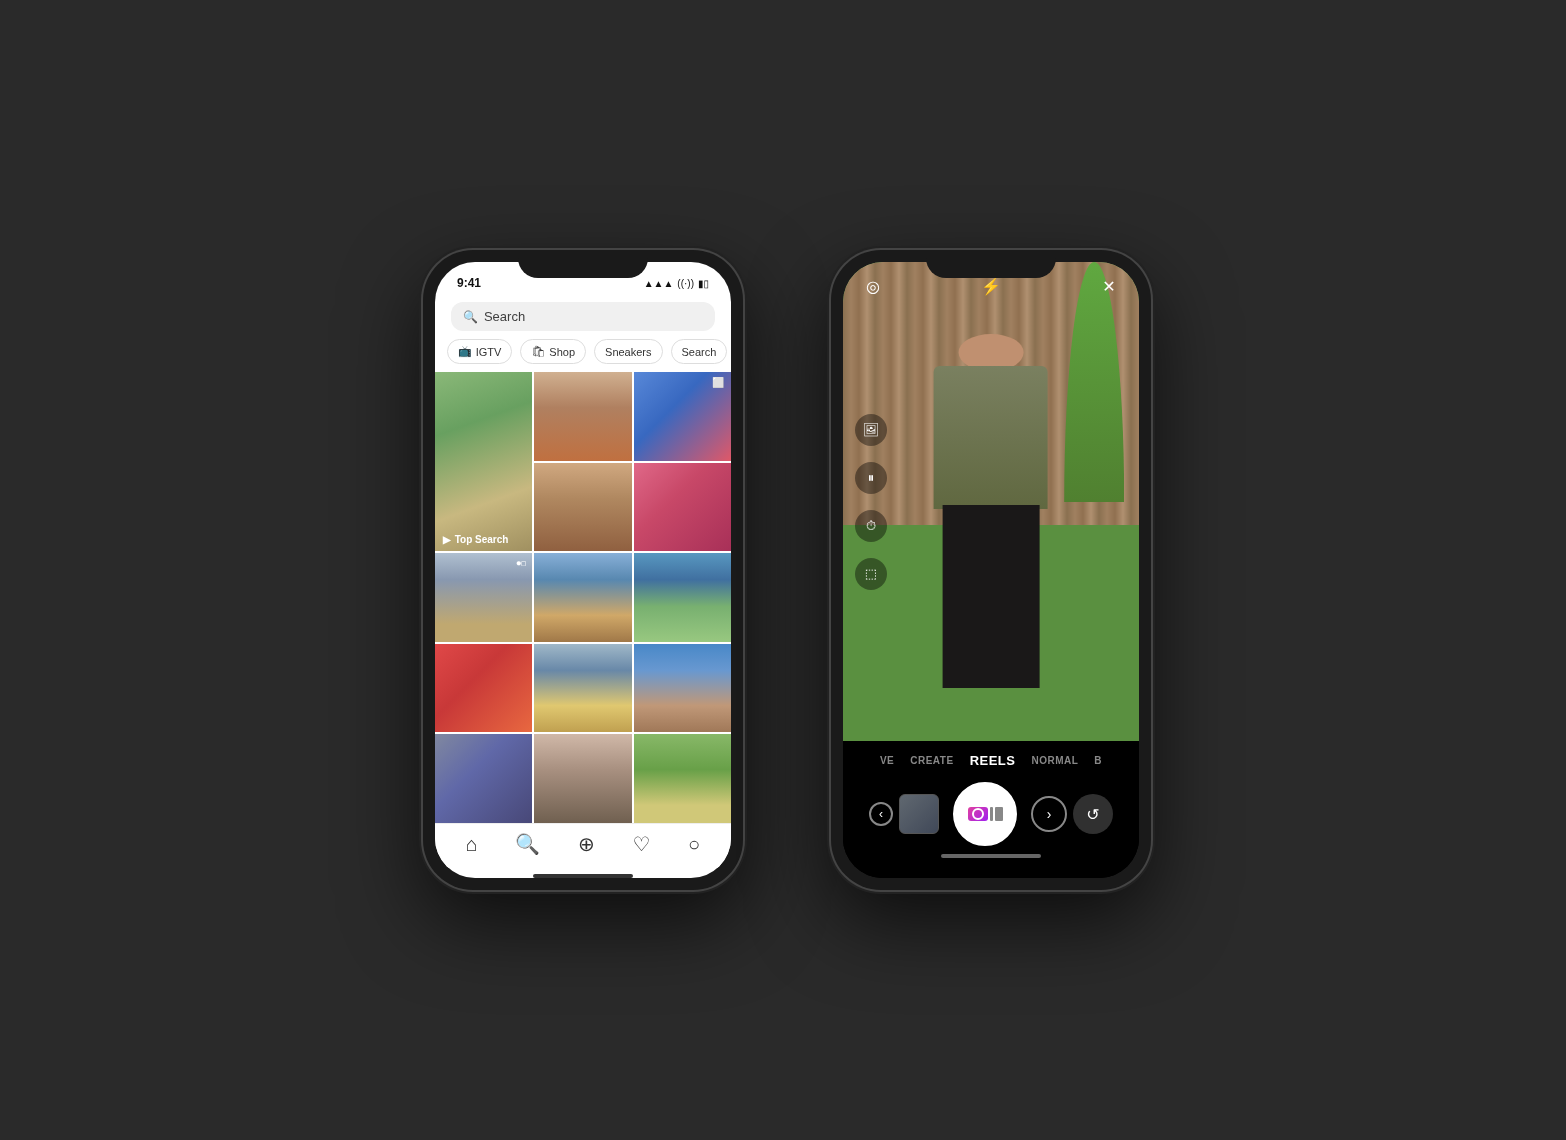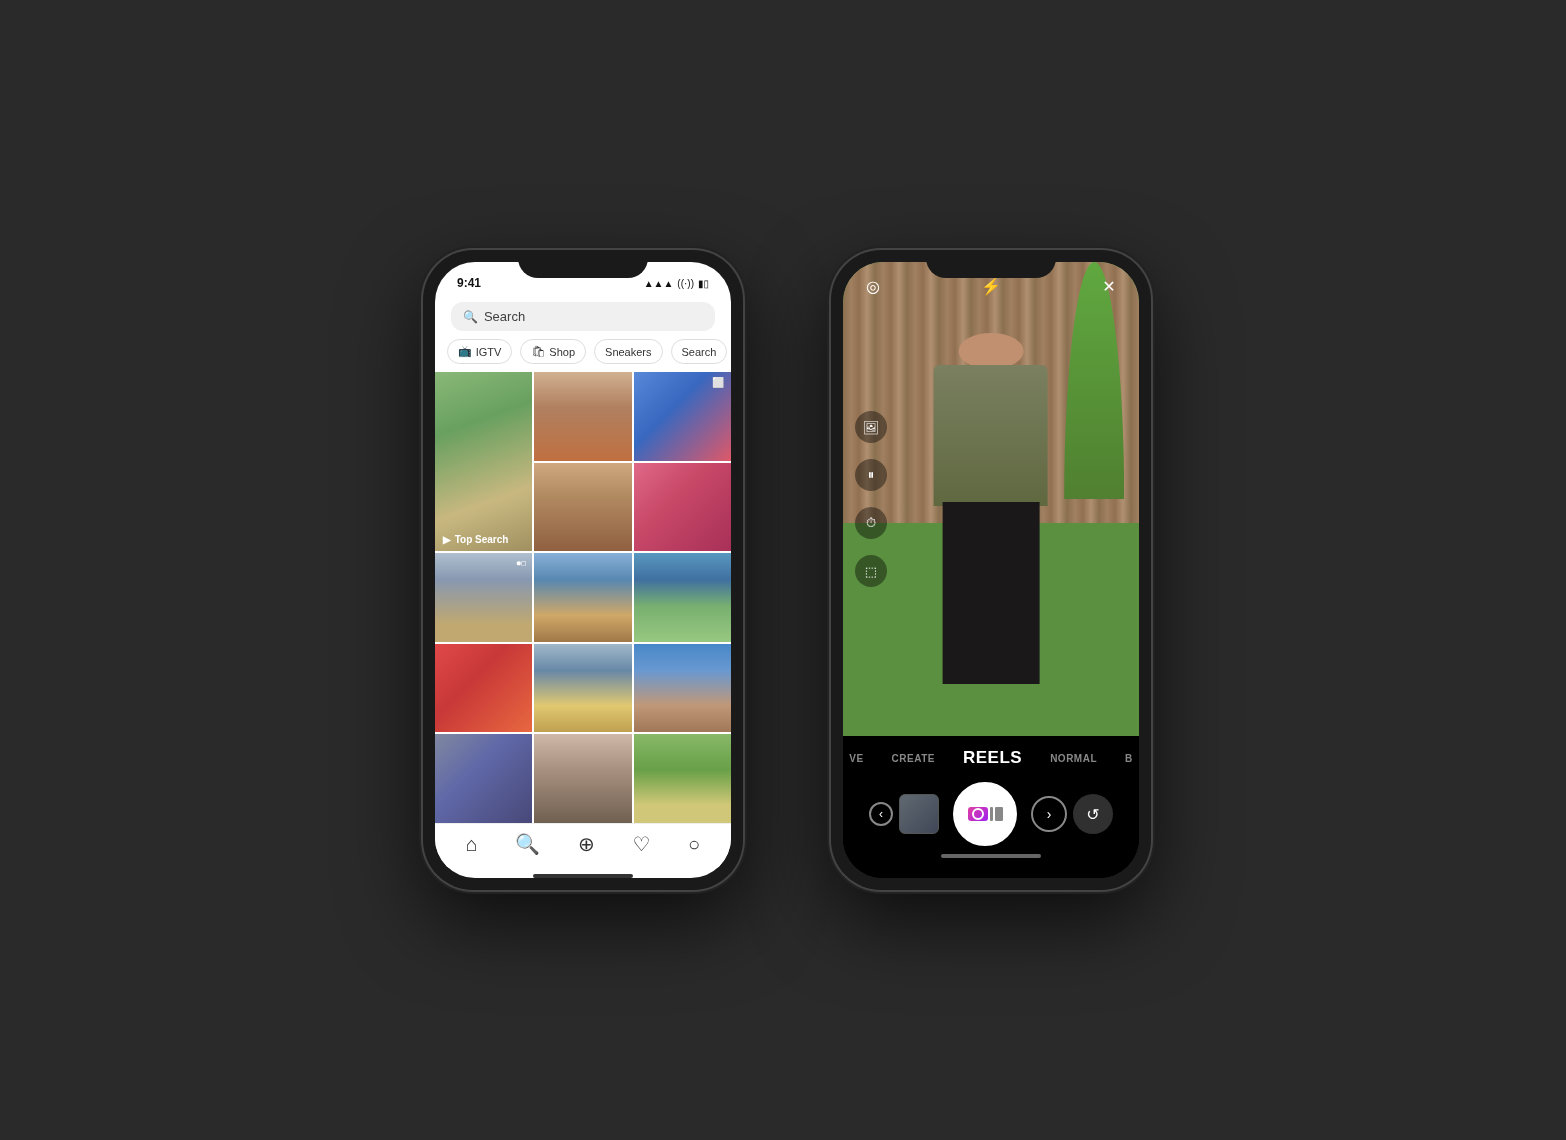--- a/index.html
+++ b/index.html
@@ -261,36 +261,36 @@
 
     .camera-bottom {
       background: #000;
       padding: 12px 16px 20px;
     }
 
     .camera-modes {
       display: flex;
       justify-content: center;
       align-items: center;
-      gap: 12px;
+      gap: 0;
       margin-bottom: 14px;
     }
 
     .mode-text {
       color: #888;
       font-size: 10px;
       font-weight: 600;
       padding: 0 8px;
       text-transform: uppercase;
       letter-spacing: 0.5px;
     }
 
     .mode-text.active {
       color: white;
-      font-size: 17px;
+      font-size: 13px;
     }
 
     .camera-controls {
       display: flex;
       align-items: center;
       justify-content: space-between;
       padding: 0 10px;
     }
 
     .gallery-thumb {

